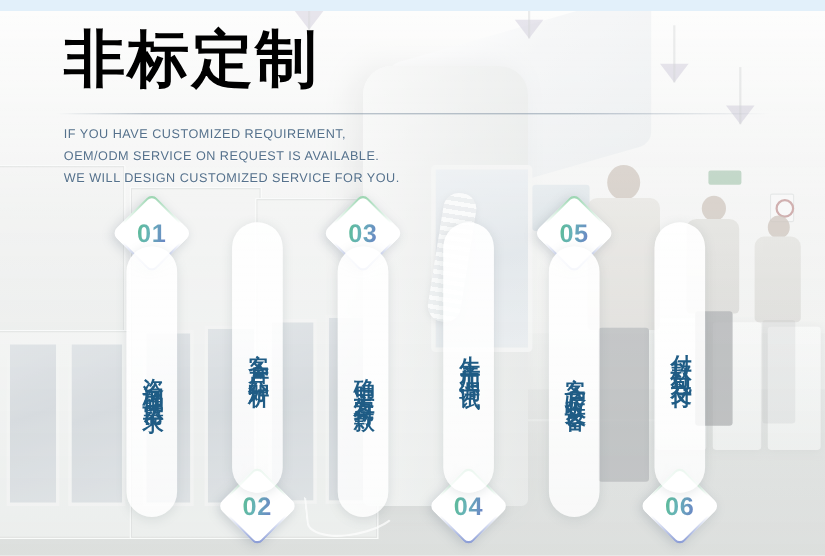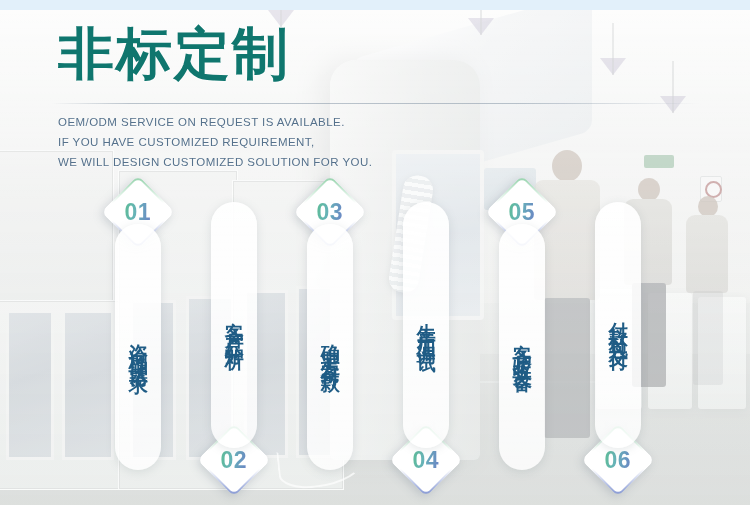--- a/index.html
+++ b/index.html
@@ -144,21 +144,21 @@
   
   .top-strip {
     position:absolute; left:0; top:0; width:100%; height:10px;
     background:#e2f0fa; z-index:6;
   }
 
   
   .headline {
     position:absolute; left:58px; top:26px; z-index:5;
     font-size:56px; line-height:1; font-weight:700;
-    color:#0f766e; letter-spacing:2px;
+    color:#000000; letter-spacing:2px;
     font-family:"Liberation Sans","DejaVu Sans",sans-serif;
     text-shadow:0 1px 2px rgba(255,255,255,.7);
   }
   .divider {
     position:absolute; left:52px; top:103px; width:648px; height:1px; z-index:5;
     background:linear-gradient(90deg,rgba(120,140,160,0) 0%,rgba(110,130,150,.45) 12%,rgba(110,130,150,.45) 72%,rgba(120,140,160,0) 100%);
   }
   .subtitle {
     position:absolute; left:58px; top:112px; z-index:5;
     font-size:11.5px; line-height:20px; letter-spacing:.45px;
@@ -288,23 +288,23 @@
 
     <div class="bg-veil"></div>
   </div>
 
   <div class="top-strip"></div>
 
   <div class="headline">非标定制</div>
   <div class="divider"></div>
 
   <div class="subtitle">
+    <div>IF YOU HAVE CUSTOMIZED REQUIREMENT,</div>
     <div>OEM/ODM SERVICE ON REQUEST IS AVAILABLE.</div>
-    <div>IF YOU HAVE CUSTOMIZED REQUIREMENT,</div>
-    <div>WE WILL DESIGN CUSTOMIZED SOLUTION FOR YOU.</div>
+    <div>WE WILL DESIGN CUSTOMIZED SERVICE FOR YOU.</div>
   </div>
 
 
   <div class="steps">
 
     <div class="step top" style="left:90px;">
       <div class="step-inner">
         <div class="badge">
           <div class="badge-inner">
             <span class="badge-num">01</span>

